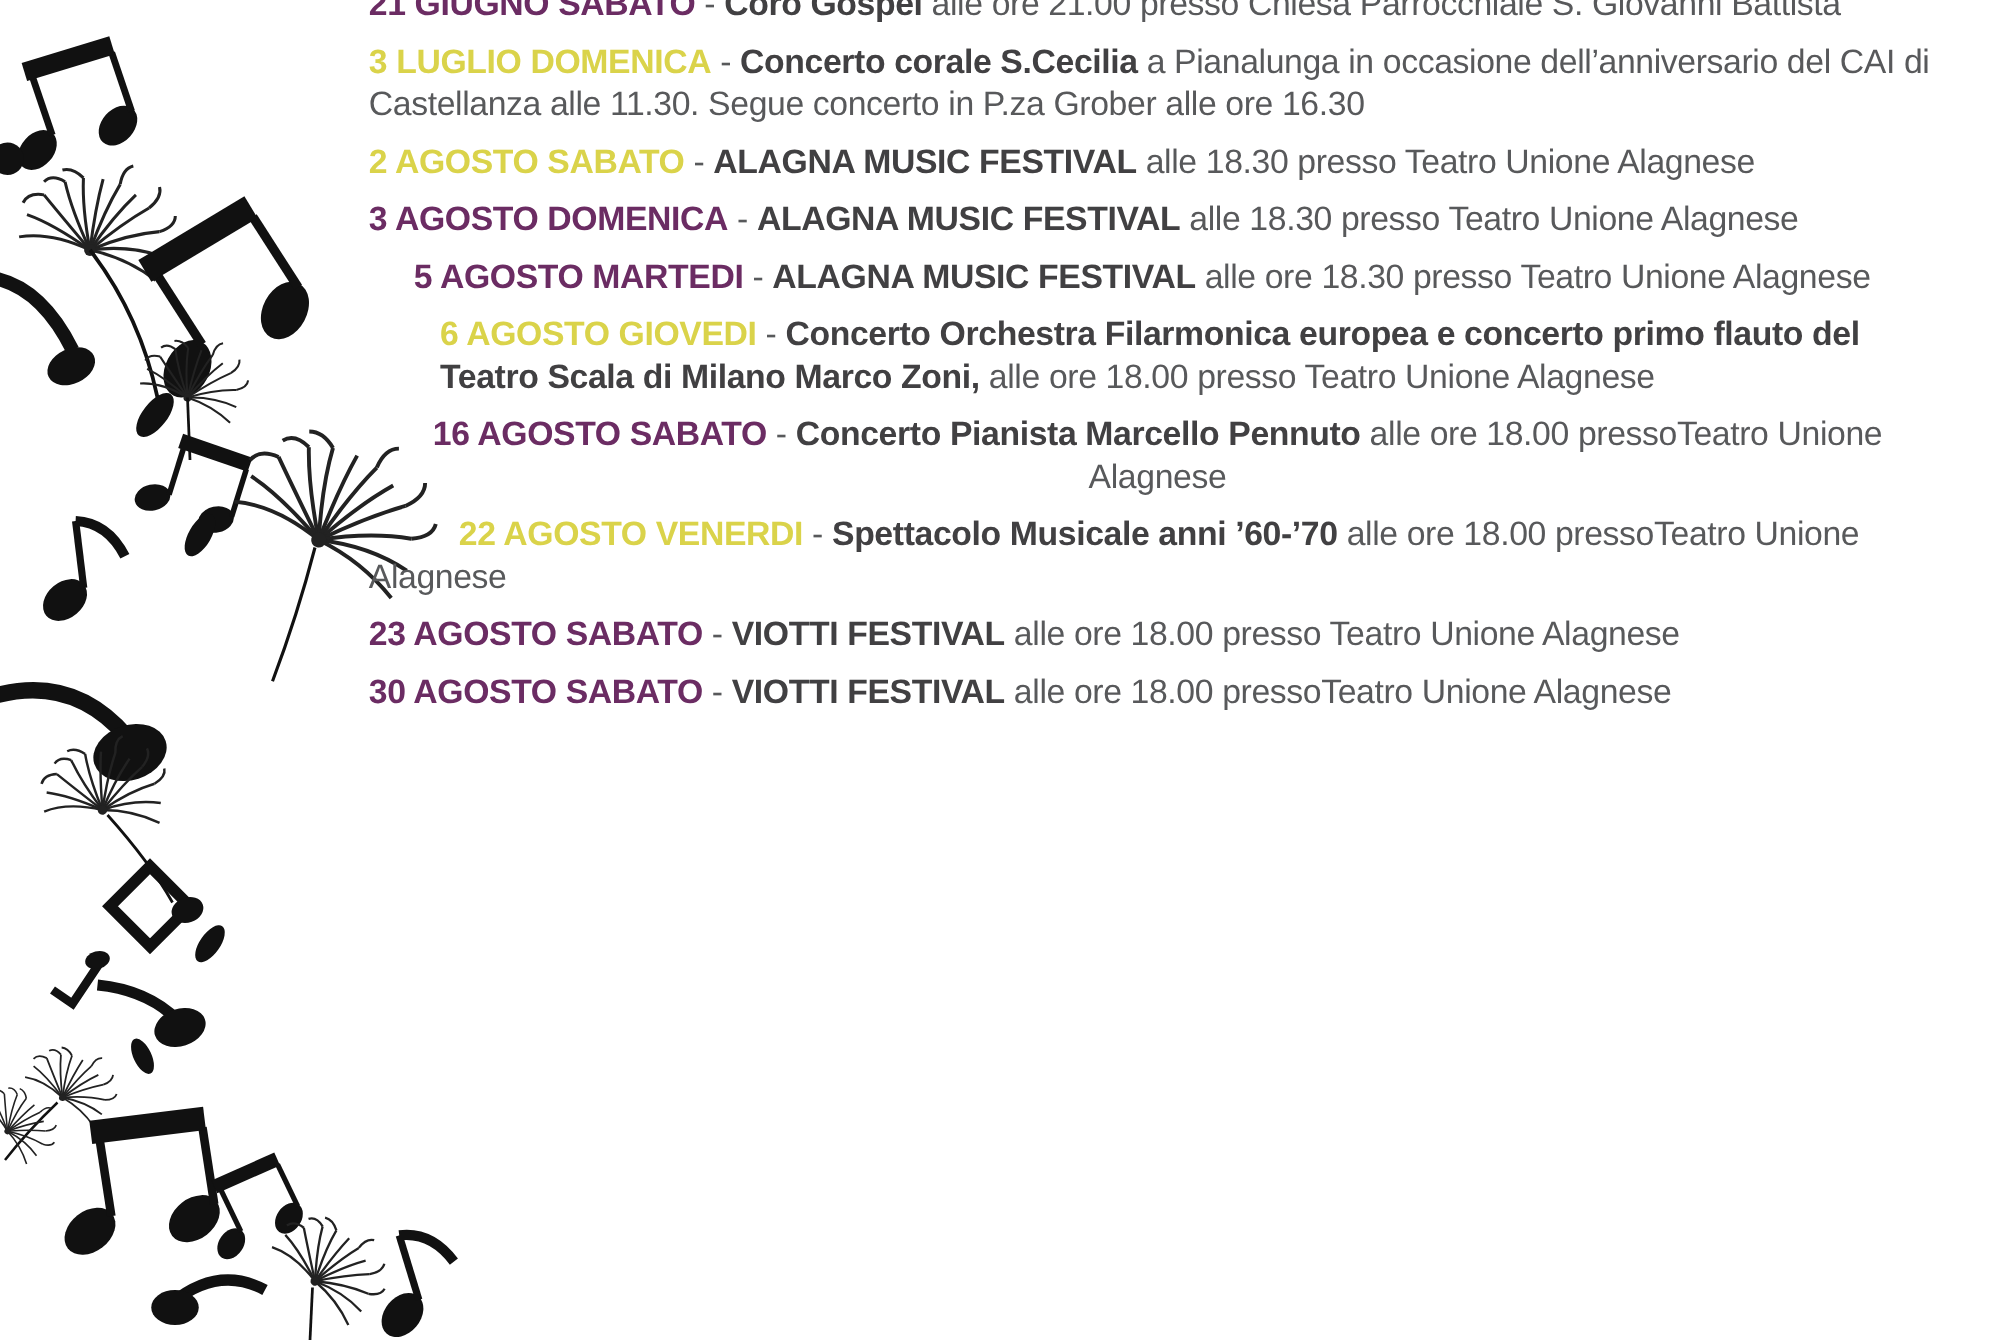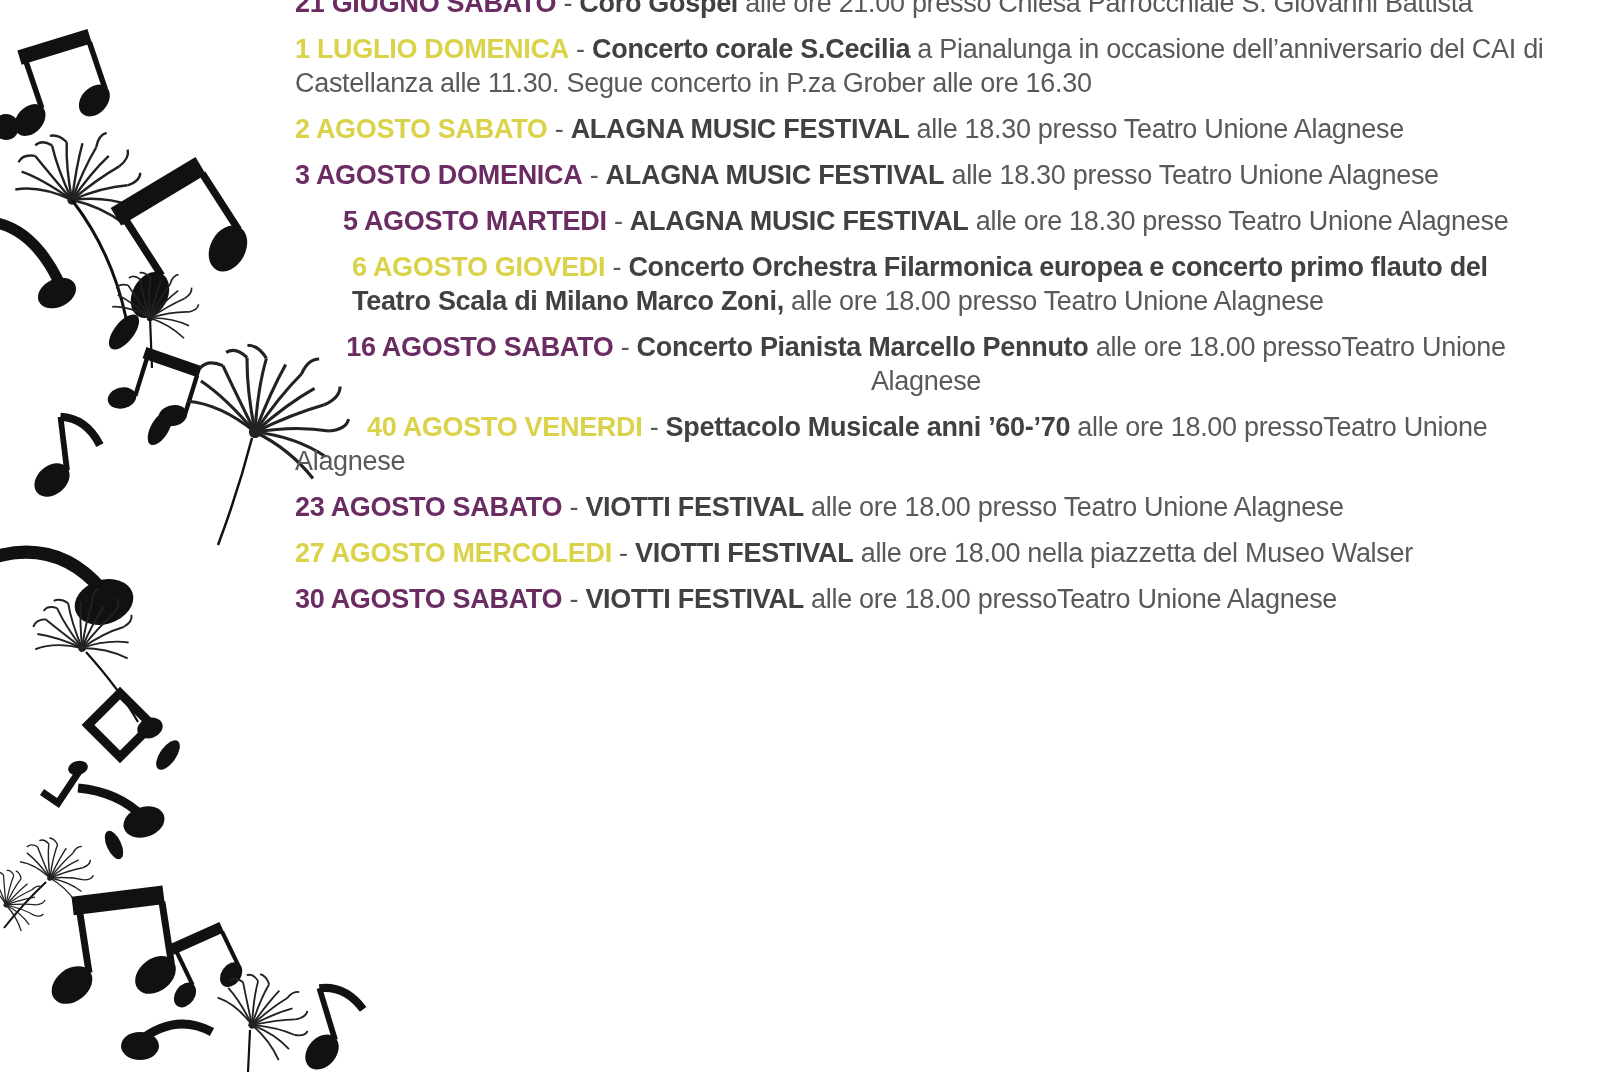--- a/index.html
+++ b/index.html
@@ -6,21 +6,21 @@
   .page{position:relative;width:1552px;height:1072px;background:#ffffff;overflow:hidden;
         font-family:"Liberation Sans","DejaVu Sans",sans-serif;}
   .deco{position:absolute;left:0;top:0;width:430px;height:1072px;}
   .content{position:absolute;left:295px;top:-14px;width:1262px;letter-spacing:-0.3px;}
   .entry{margin:0 0 12px;font-size:27px;line-height:34px;color:#58595B;}
   .date{font-weight:700;}
   .date.purple{color:#6B2C63;}
   .date.yellow{color:#DAD34A;}
   .title{font-weight:700;color:#414042;}
   .details,.sep{color:#58595B;}
-  .i7{margin-left:48px;}
+  .i7{margin-left:36px;}
   .i8{margin-left:57px;}
   .i9{text-align:center;}
   .i10{text-indent:72px;}
 </style>
 </head>
 <body>
 
 <div class="page">
 
   <div class="deco">
@@ -111,21 +111,21 @@
   <div class="content">
 
     <p class="entry">
       <span class="date purple">21 GIUGNO SABATO</span>
       <span class="sep">-</span>
       <span class="title">Coro Gospel</span>
       <span class="details">alle ore 21.00 presso Chiesa Parrocchiale S. Giovanni Battista</span>
     </p>
 
     <p class="entry">
-      <span class="date yellow">1 LUGLIO DOMENICA</span>
+      <span class="date yellow">3 LUGLIO DOMENICA</span>
       <span class="sep">-</span>
       <span class="title">Concerto corale S.Cecilia</span>
       <span class="details">a Pianalunga in occasione dell’anniversario del CAI di Castellanza alle 11.30. Segue concerto in P.za Grober alle ore 16.30</span>
     </p>
 
 
     <p class="entry">
       <span class="date yellow">2 AGOSTO SABATO</span>
       <span class="sep">-</span>
       <span class="title">ALAGNA MUSIC FESTIVAL</span>
@@ -155,39 +155,33 @@
     </p>
 
     <p class="entry i9">
       <span class="date purple">16 AGOSTO SABATO</span>
       <span class="sep">-</span>
       <span class="title">Concerto Pianista Marcello Pennuto</span>
       <span class="details">alle ore 18.00 pressoTeatro Unione Alagnese</span>
     </p>
 
     <p class="entry i10">
-      <span class="date yellow">40 AGOSTO VENERDI</span>
+      <span class="date yellow">22 AGOSTO VENERDI</span>
       <span class="sep">-</span>
       <span class="title">Spettacolo Musicale anni ’60-’70</span>
       <span class="details">alle ore 18.00 pressoTeatro Unione Alagnese</span>
     </p>
 
     <p class="entry">
       <span class="date purple">23 AGOSTO SABATO</span>
       <span class="sep">-</span>
       <span class="title">VIOTTI FESTIVAL</span>
       <span class="details">alle ore 18.00 presso Teatro Unione Alagnese</span>
     </p>
 
-    <p class="entry">
-      <span class="date yellow">27 AGOSTO MERCOLEDI</span>
-      <span class="sep">-</span>
-      <span class="title">VIOTTI FESTIVAL</span>
-      <span class="details">alle ore 18.00 nella piazzetta del Museo Walser</span>
-    </p>
 
     <p class="entry">
       <span class="date purple">30 AGOSTO SABATO</span>
       <span class="sep">-</span>
       <span class="title">VIOTTI FESTIVAL</span>
       <span class="details">alle ore 18.00 pressoTeatro Unione Alagnese</span>
     </p>
 
 
   </div>

